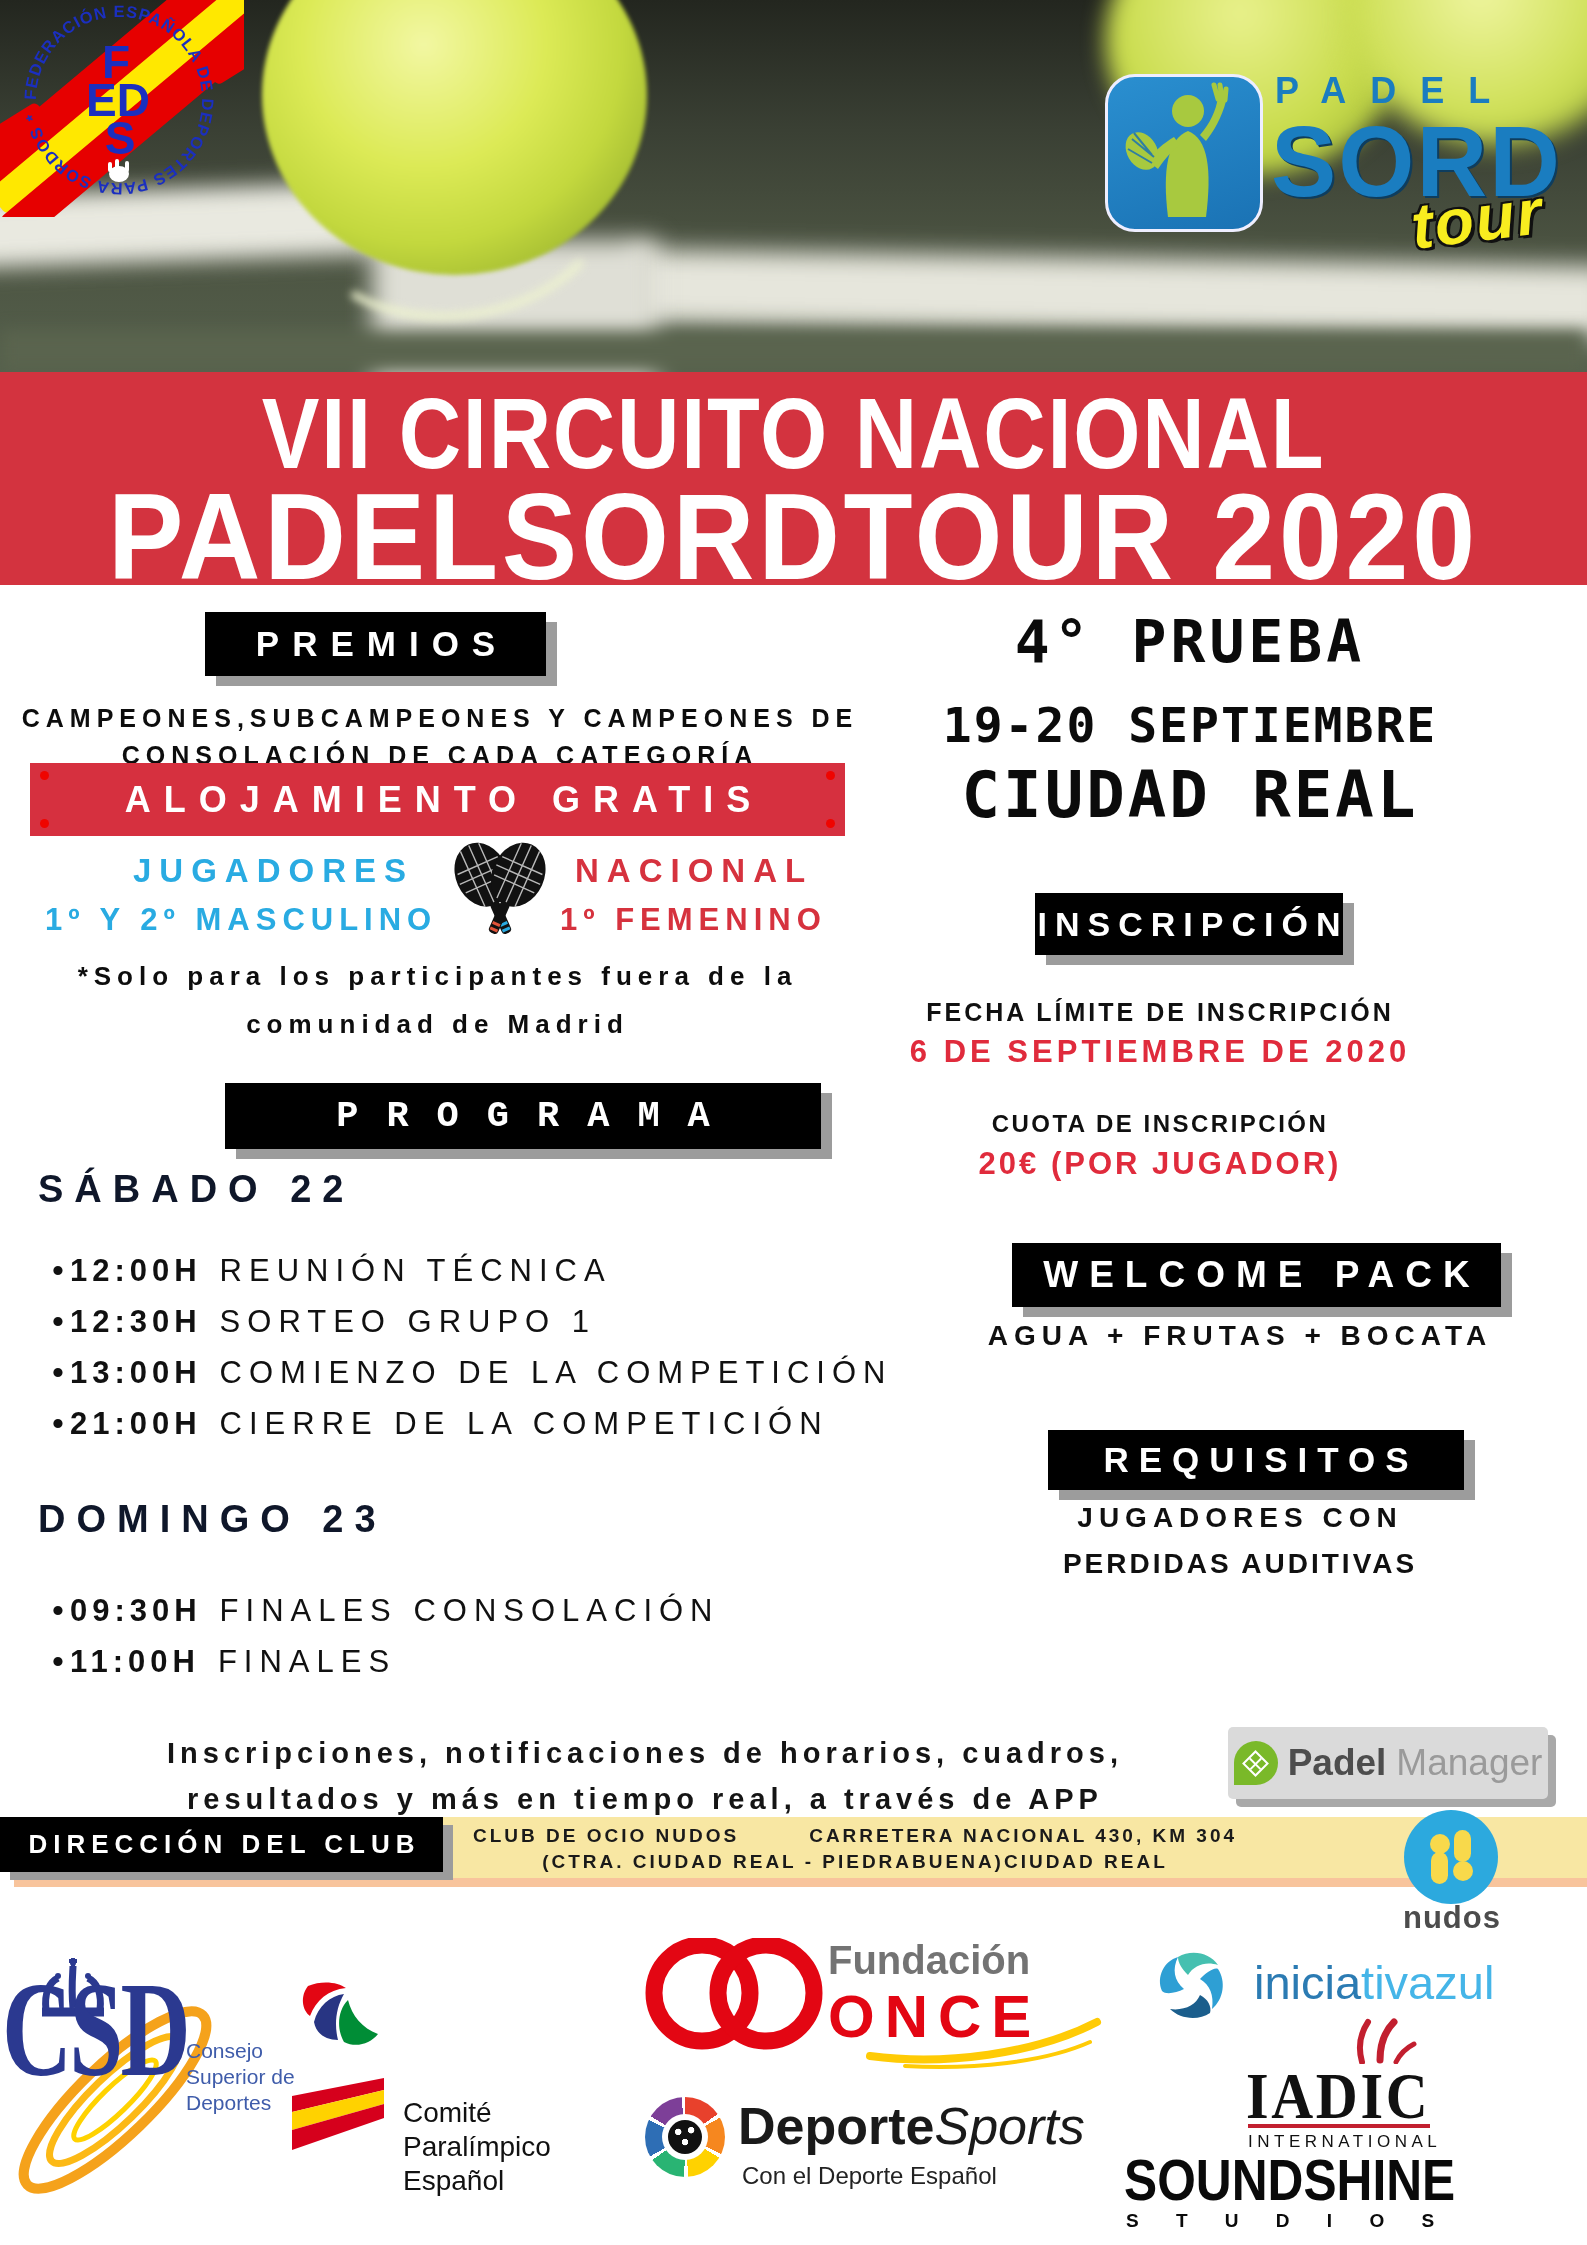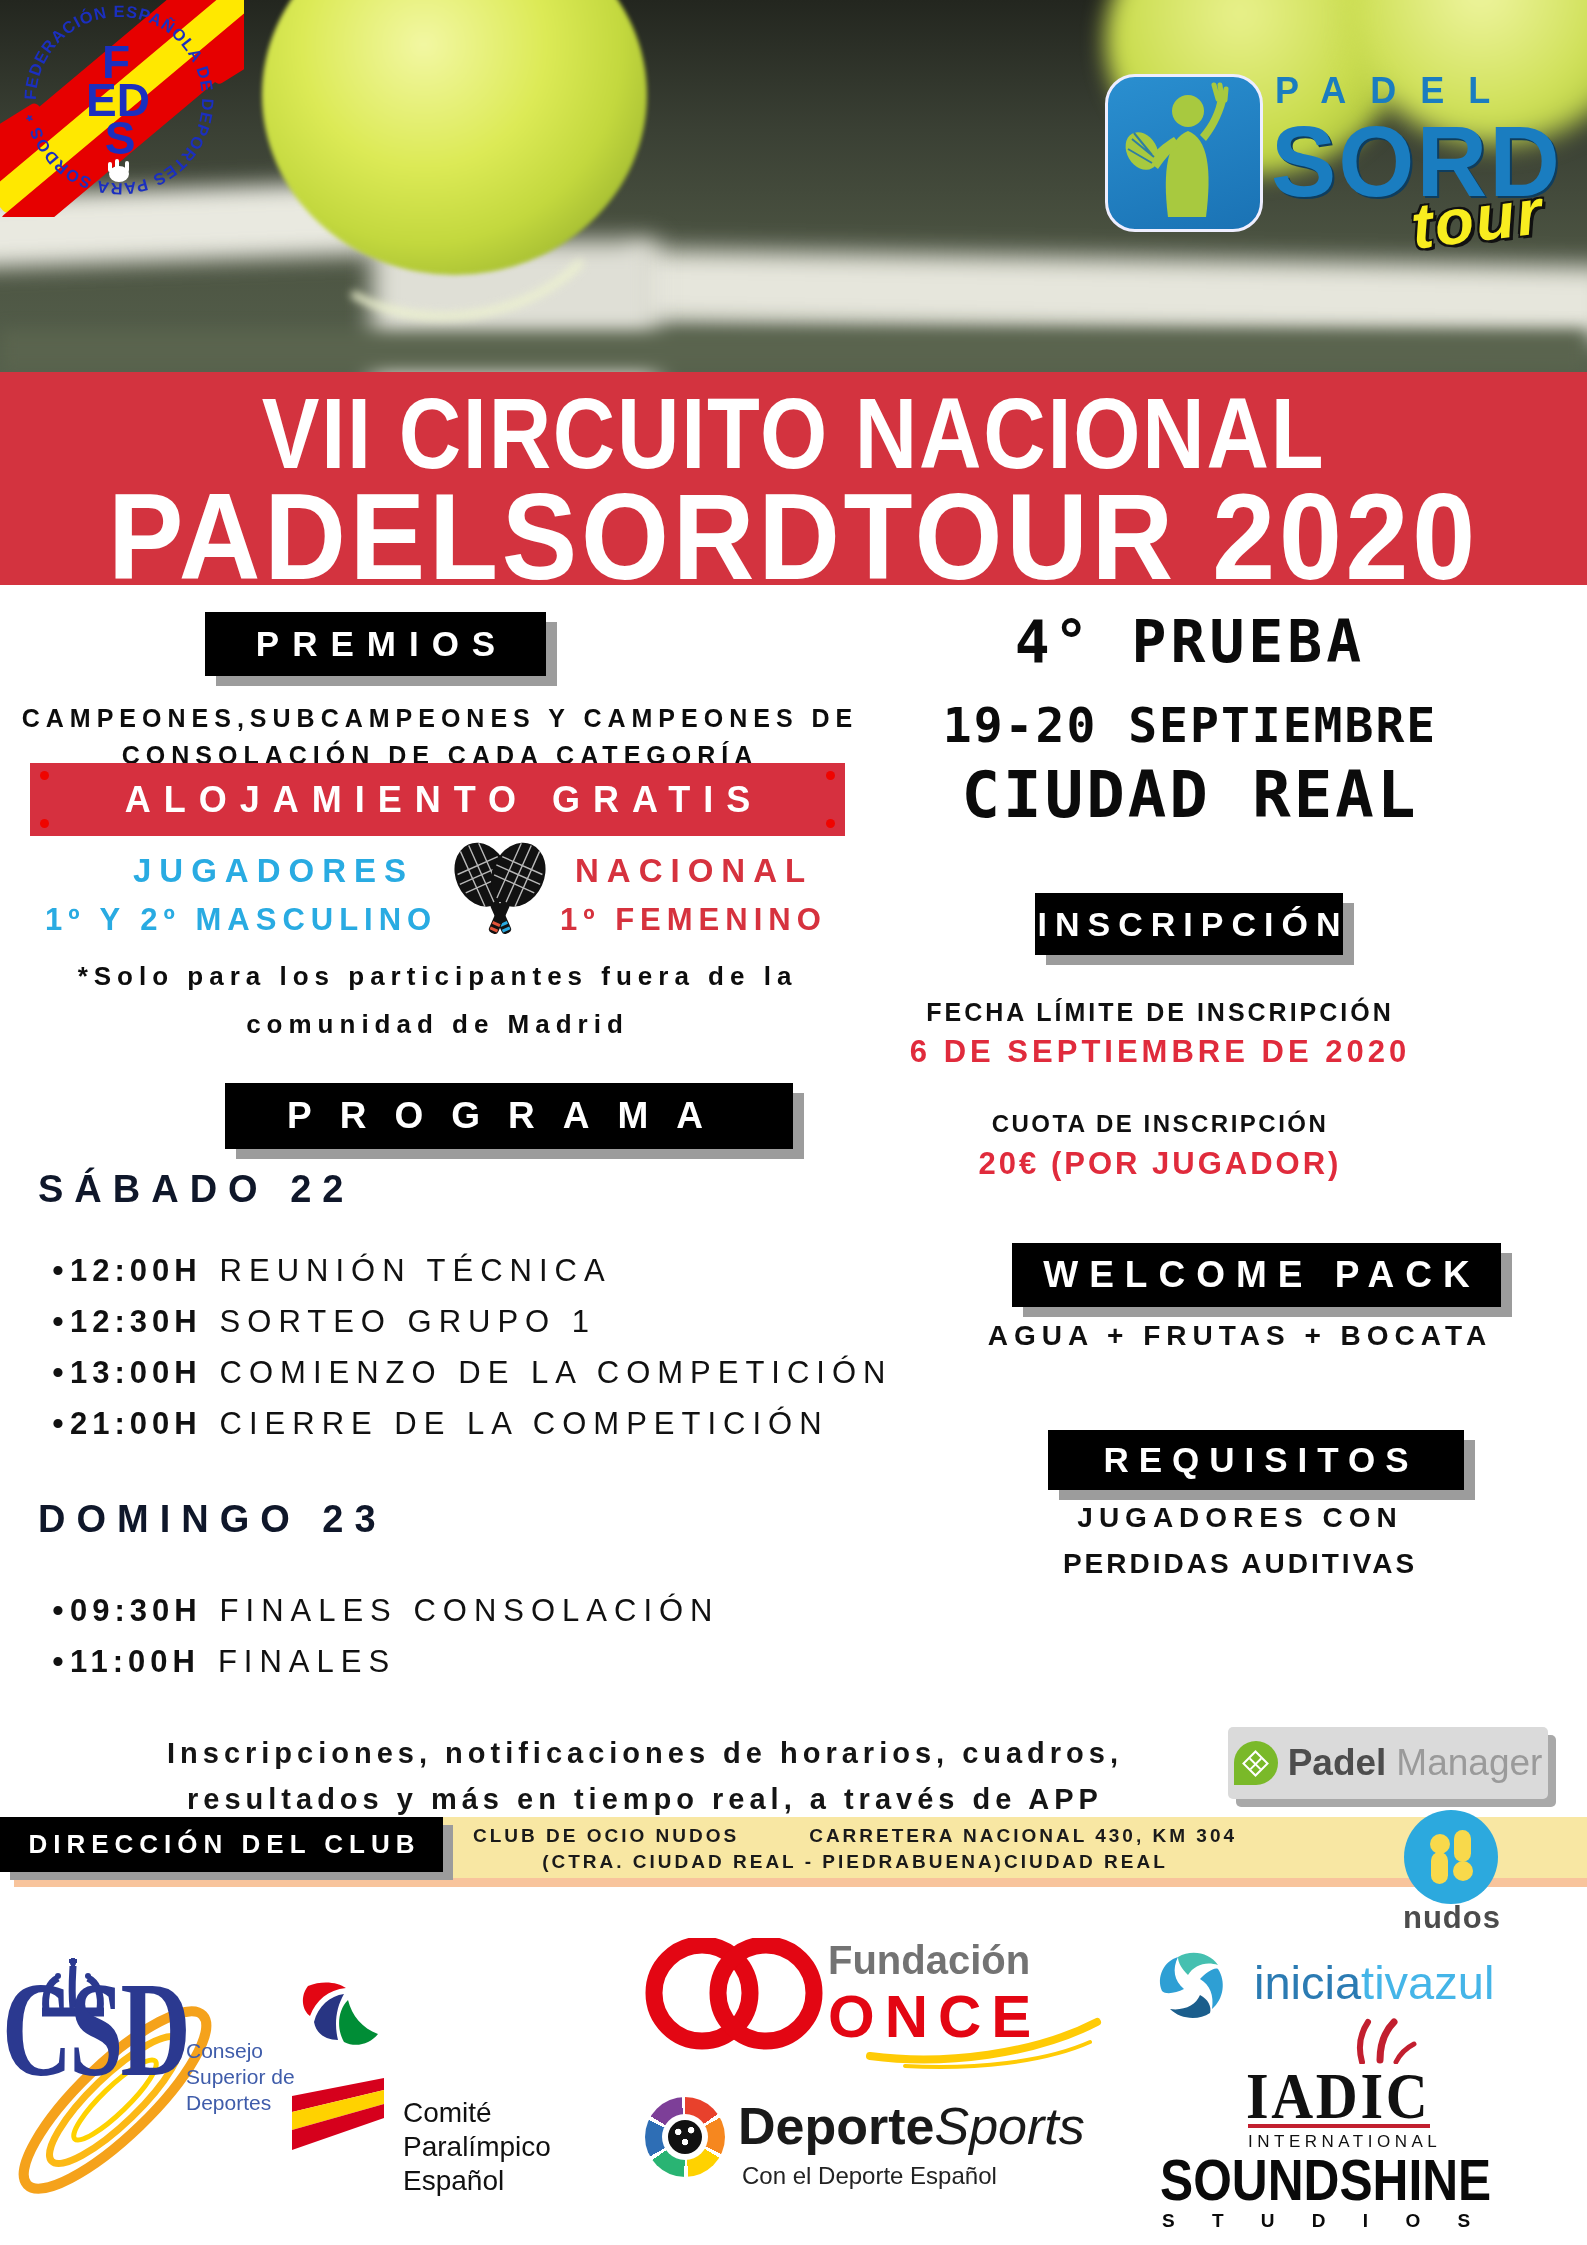--- a/index.html
+++ b/index.html
@@ -47,21 +47,21 @@
   
   .banner{position:absolute; left:0; top:372px; width:1587px; height:213px; background:#d3333f;}
   .banner .t{position:absolute; left:0; width:100%; text-align:center; color:#fff; font-weight:700; white-space:nowrap;}
   .t1{top:6px; font-size:96px; letter-spacing:2px; transform:scale(0.9,1.05);}
   .t2{top:96px; font-size:119px; letter-spacing:4px; transform:scale(0.95,1.03);}
 
   
   .hbox{position:absolute; background:#000; color:#fff; font-weight:700; white-space:nowrap;
     box-shadow:11px 10px 0 #9c9c9c; display:flex; align-items:center; justify-content:center;}
   .bx-premios {left:205px;  top:612px;  width:328px; height:64px; font-size:35px; letter-spacing:13px; padding-left:13px;}
-  .bx-programa{left:225px;  top:1083px; width:568px; height:66px; font-size:37px; letter-spacing:28px; }
+  .bx-programa{left:225px;  top:1083px; width:568px; height:66px; font-size:37px; letter-spacing:28px; padding-left:28px;font-family:Liberation Mono, monospace;}
   .bx-insc    {left:1035px; top:893px;  width:300px; height:62px; font-size:34px; letter-spacing:8px;  padding-left:8px;}
   .bx-welcome {left:1012px; top:1243px; width:478px; height:64px; font-size:37px; letter-spacing:11px; padding-left:11px;}
   .bx-req     {left:1048px; top:1430px; width:406px; height:60px; font-size:35px; letter-spacing:10px; padding-left:10px;}
   .bx-dir     {left:0px;    top:1817px; width:437px; height:55px; font-size:26px; letter-spacing:6px;  padding-left:6px; box-shadow:10px 8px 0 #9c9c9c; z-index:4;}
 
   
   .premios-body{position:absolute; left:20px; top:700px; width:840px; text-align:center;
     font-size:25px; font-weight:700; letter-spacing:6px; line-height:37px; color:#0d0d0d;}
   .alo-bar{position:absolute; left:30px; top:763px; width:815px; height:73px; background:#d6303f;
     display:flex; align-items:center; justify-content:center;}
@@ -148,21 +148,21 @@
   .ll-it{font-size:52px; font-weight:400; font-style:italic; color:#1a1a1a;}
   .ll-tag{position:absolute; left:104px; top:74px; font-size:24px; color:#222;}
   .sp-inicia{position:absolute; left:1150px; top:1945px; width:430px; height:85px;}
   .in-text{position:absolute; left:104px; top:10px; font-size:47px; white-space:nowrap; font-weight:400;}
   .in-dark{color:#2b7bb3;} .in-light{color:#45b5e8;}
   .sp-iadic{position:absolute; left:1248px; top:2020px; width:200px; height:130px;}
   .ia-name{position:absolute; left:-2px; top:38px; font-family:"Liberation Serif", serif; font-weight:700;
     font-size:66px; color:#111; letter-spacing:3px; transform:scale(0.88,1); transform-origin:left top;}
   .ia-rule{position:absolute; left:0px; top:104px; width:182px; height:4px; background:#c21f2f;}
   .ia-sub{position:absolute; left:0px; top:112px; font-size:17px; letter-spacing:4.5px; color:#111; white-space:nowrap;}
-  .sp-sound{position:absolute; left:1160px; top:2148px; width:370px; height:95px;}
+  .sp-sound{position:absolute; left:1124px; top:2148px; width:370px; height:95px;}
   .sd-name{position:absolute; left:0; top:0; font-size:54px; font-weight:700; color:#0a0a0a;
     transform:scale(0.92,1.05); transform-origin:left top; white-space:nowrap; letter-spacing:0px;}
   .sd-sub{position:absolute; left:2px; top:62px; font-size:19px; font-weight:700; color:#0a0a0a;
     letter-spacing:16px; white-space:nowrap;}
 </style>
 </head>
 <body>
 
 <div class="poster">
 

